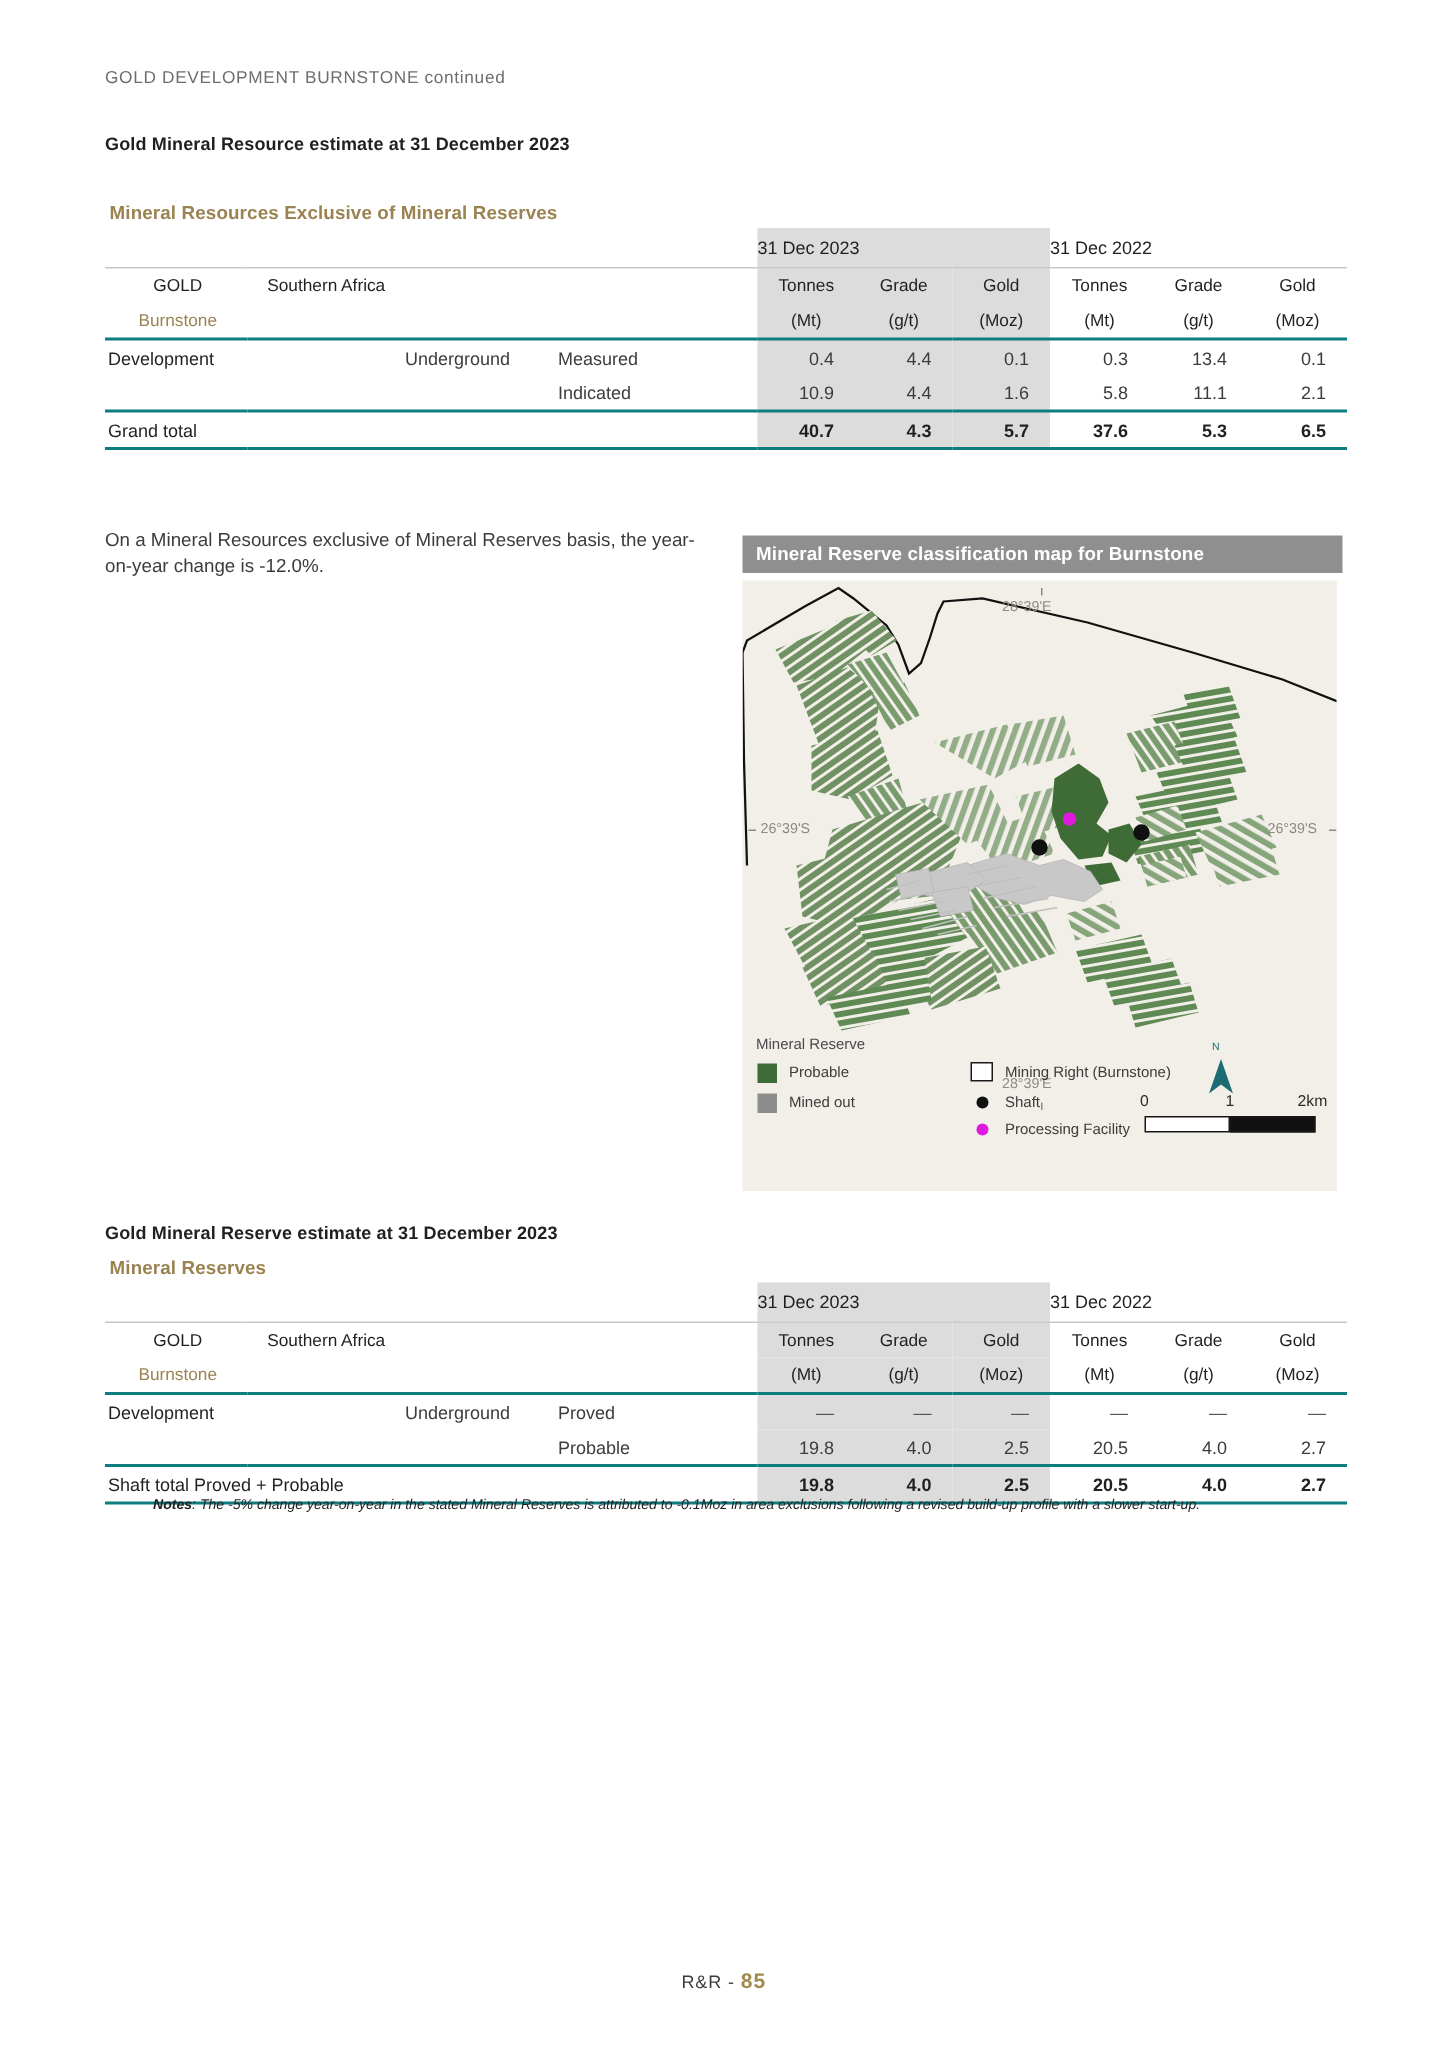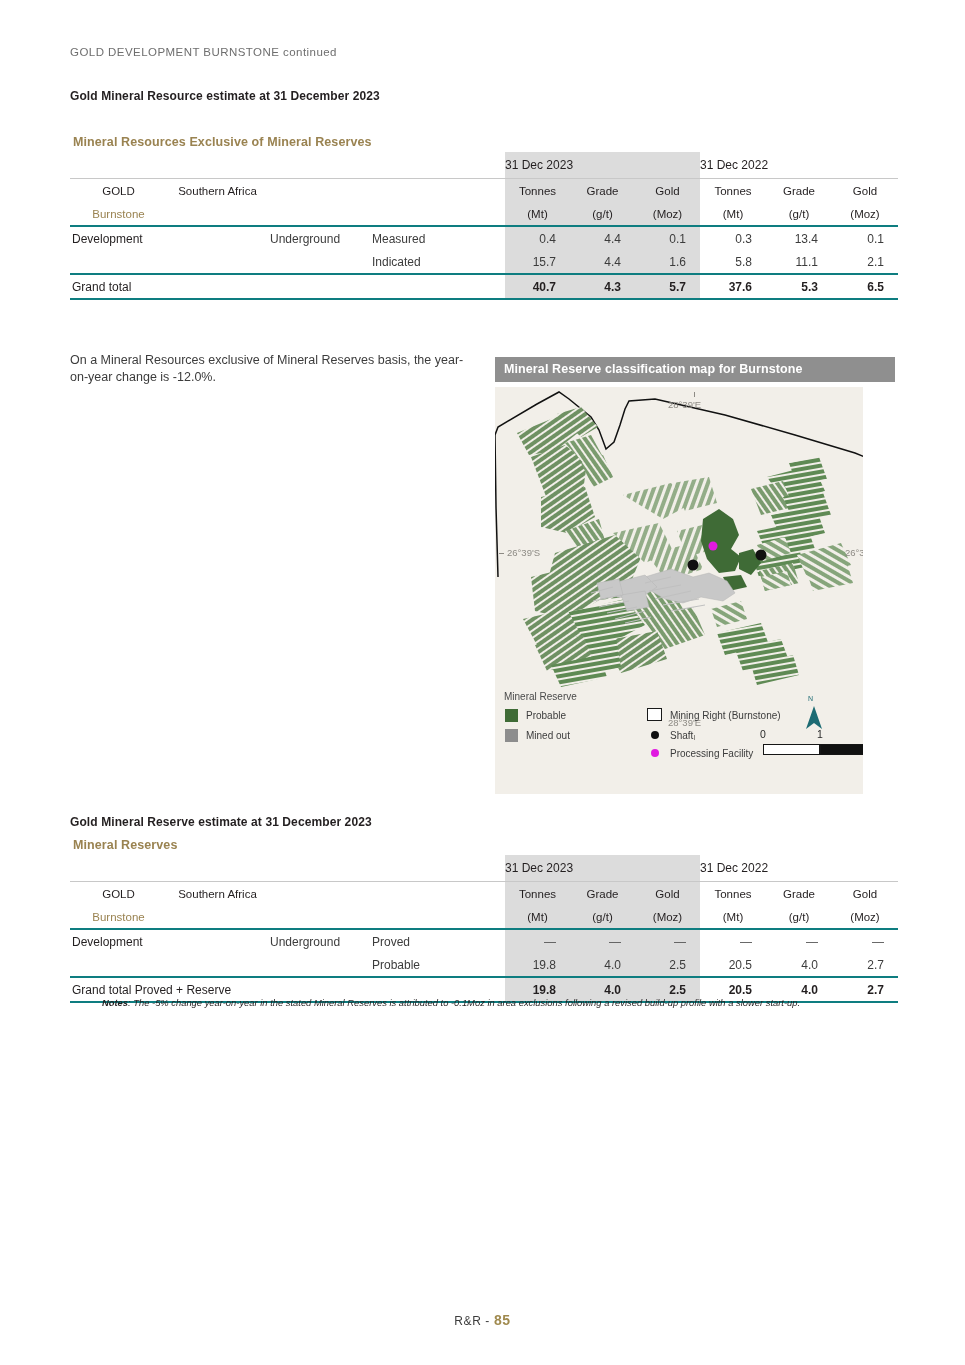--- a/index.html
+++ b/index.html
@@ -170,20 +170,21 @@
     letter-spacing: 0.1px;
     white-space: nowrap;
   }
   .map-body {
     position: absolute;
     left: 0; top: 30px;
     width: 368px;
     height: 407px;
     background: #f2efe9;
     overflow: hidden;
+    padding-left: 28px;
   }
   .map-svg { position: absolute; left: 0; top: 0; }
 
   .coord {
     position: absolute;
     font-size: 9.5px;
     color: #8d8a84;
     white-space: nowrap;
   }
   .tickmark {
@@ -336,21 +337,21 @@
           <td class="num shade">0.1</td>
           <td class="num">0.3</td>
           <td class="num">13.4</td>
           <td class="num">0.1</td>
         </tr>
         <tr class="row-data">
           <td class="cat"></td>
           <td></td>
           <td class="meth"></td>
           <td class="cls">Indicated</td>
-          <td class="num shade">15.7</td>
+          <td class="num shade">10.9</td>
           <td class="num shade">4.4</td>
           <td class="num shade">1.6</td>
           <td class="num">5.8</td>
           <td class="num">11.1</td>
           <td class="num">2.1</td>
         </tr>
 
         <tr class="row-data rule-top rule-bot">
           <td class="total" colspan="4">Grand total</td>
           <td class="num b shade">40.7</td>
@@ -604,21 +605,21 @@
           <td class="cls">Probable</td>
           <td class="num shade">19.8</td>
           <td class="num shade">4.0</td>
           <td class="num shade">2.5</td>
           <td class="num">20.5</td>
           <td class="num">4.0</td>
           <td class="num">2.7</td>
         </tr>
 
         <tr class="row-data rule-top rule-bot">
-          <td class="total" colspan="4">Grand total Proved + Reserve</td>
+          <td class="total" colspan="4">Shaft total Proved + Probable</td>
           <td class="num b shade">19.8</td>
           <td class="num b shade">4.0</td>
           <td class="num b shade">2.5</td>
           <td class="num b">20.5</td>
           <td class="num b">4.0</td>
           <td class="num b">2.7</td>
         </tr>
       </tbody>
     </table>
   </div>

